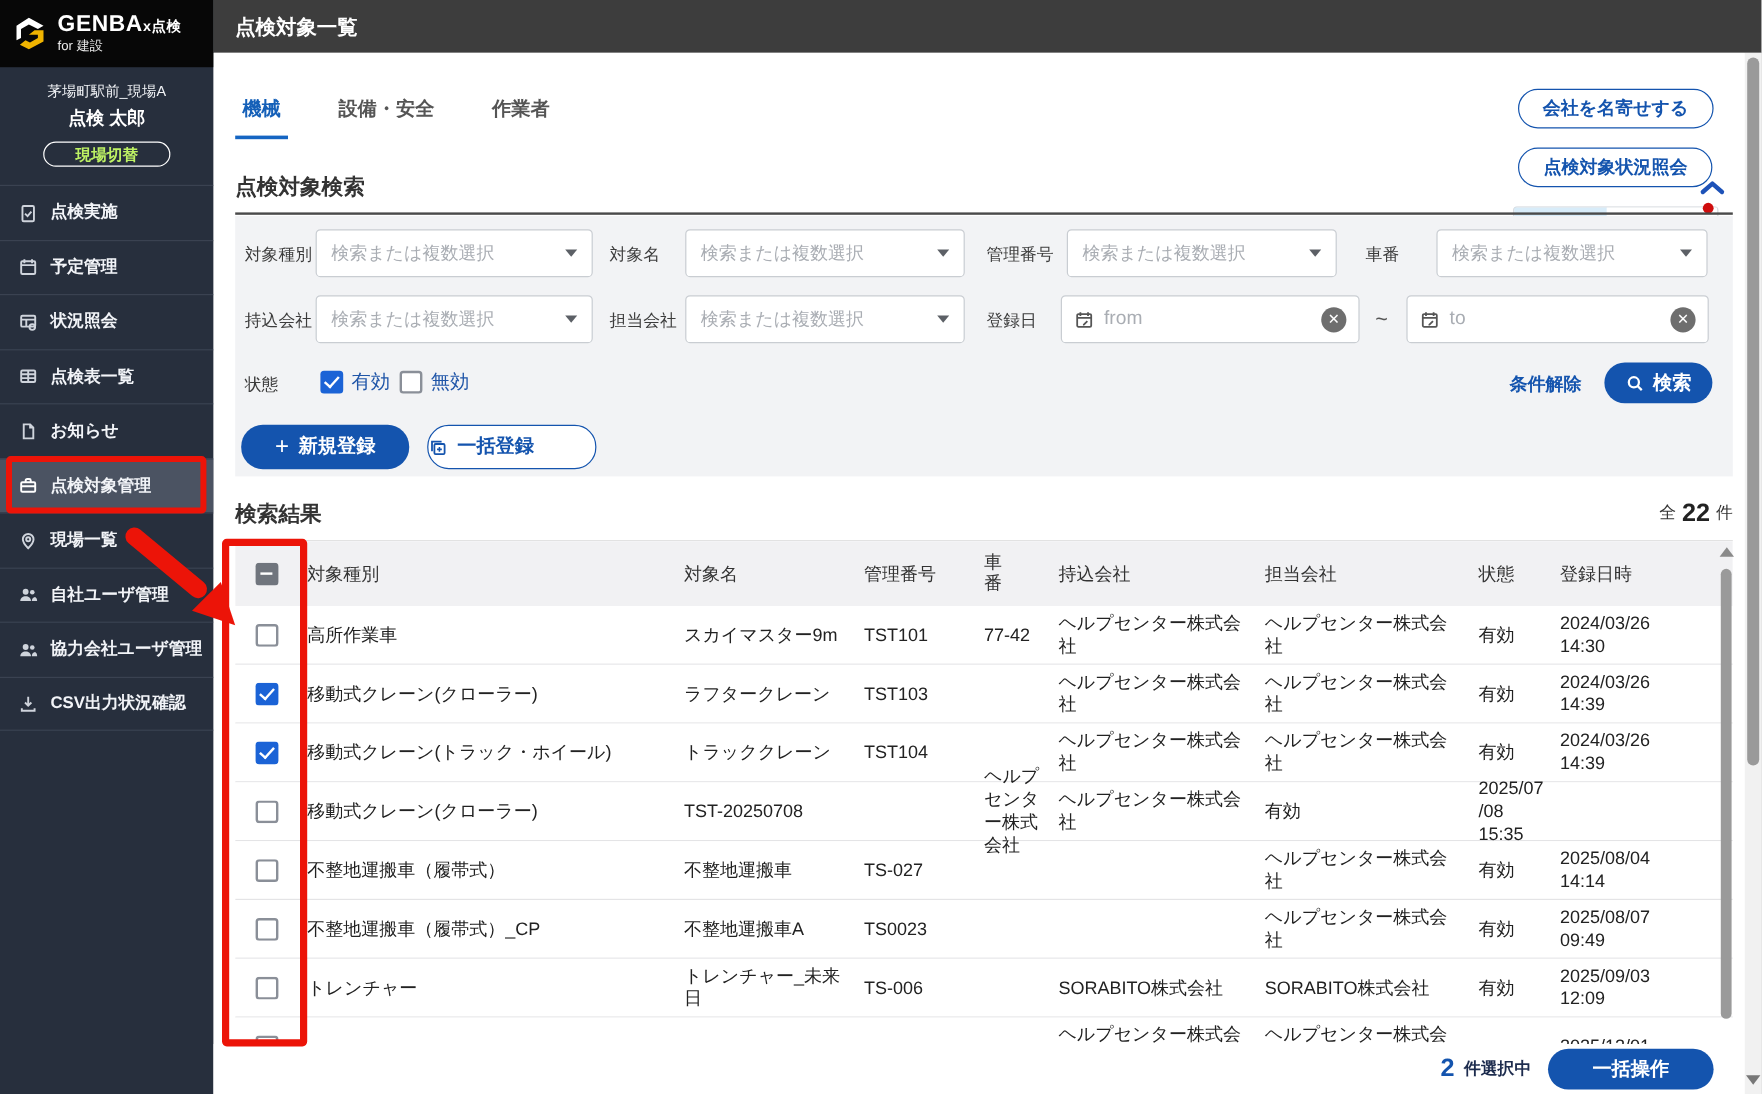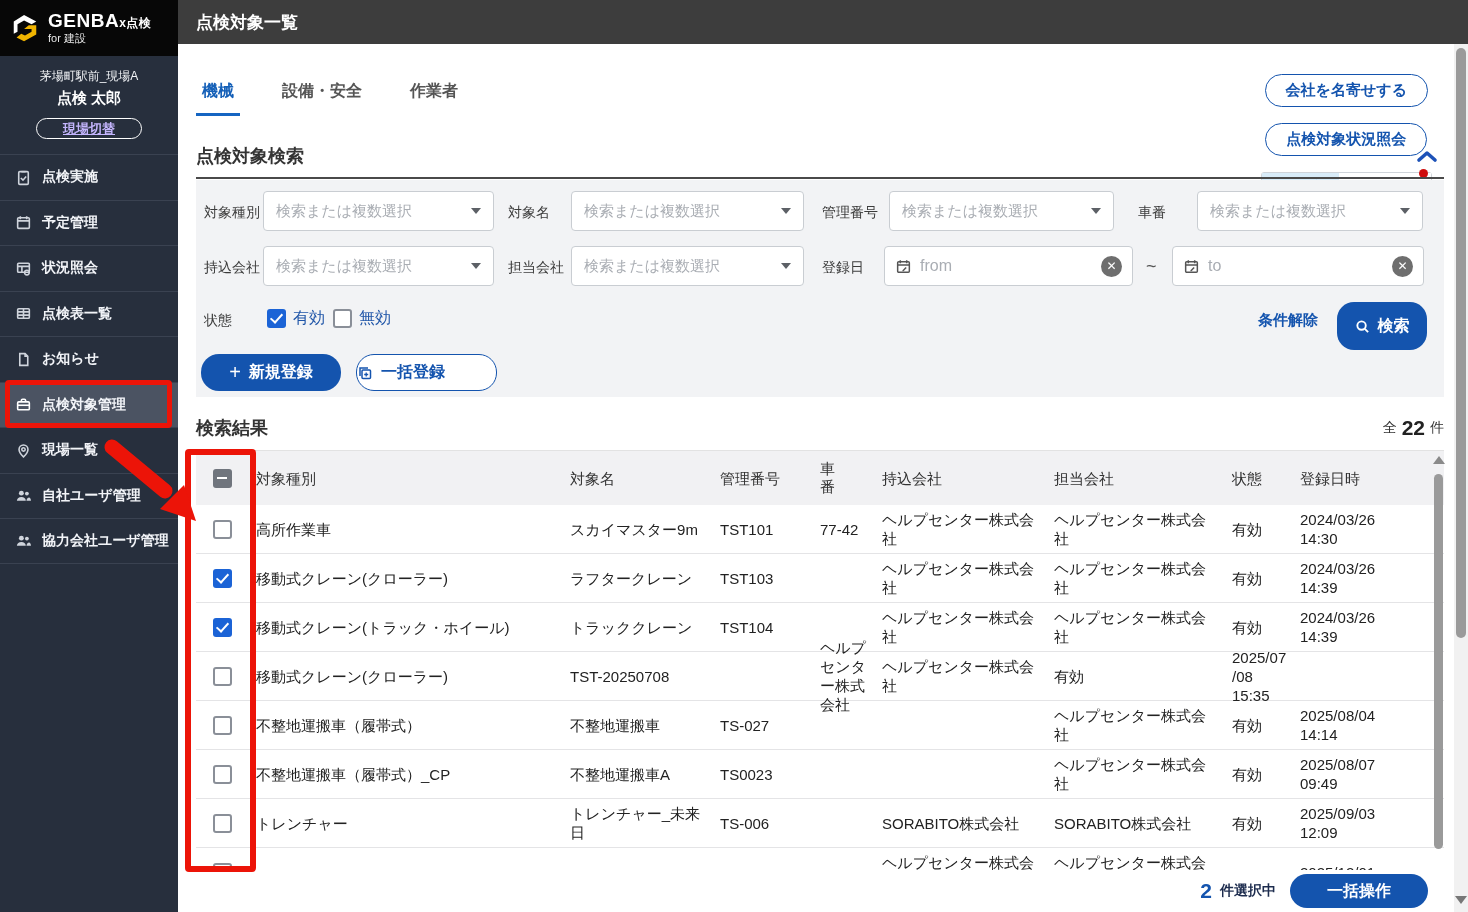--- a/index.html
+++ b/index.html
@@ -9,21 +9,21 @@
   
   .sidebar { position:absolute; left:0; top:0; width:178px; height:912px; background:#272f3d; color:#fff; }
   .logo { height:56px; background:#070707; display:flex; align-items:center; padding-left:10px; gap:8px; }
   .logo-text .l1 { font-size:19px; font-weight:bold; color:#fff; letter-spacing:.5px; }
   .logo-text .l1 small { font-size:12px; font-weight:bold; }
   .logo-text .l2 { font-size:11px; color:#e8e8e8; margin-top:-1px; }
   .site-block { text-align:center; padding-top:12px; }
   .site-name { font-size:12px; color:#f2f4f7; }
   .user-name { font-size:15px; font-weight:bold; margin-top:4px; }
   .switch-btn { margin:10px auto 0; width:106px; height:21px; border:1.5px solid #fff; border-radius:11px;
-    display:flex; align-items:center; justify-content:center; font-size:13px; font-weight:bold; color:#c4b5fd; cursor:pointer;text-decoration:underline; }
+    display:flex; align-items:center; justify-content:center; font-size:13px; font-weight:bold; color:#bef264; cursor:pointer; }
   .nav { margin-top:15px; }
   .nav-item { height:45.5px; display:flex; align-items:center; gap:10px; padding-left:15px;
     border-top:1px solid #3a4251; font-size:14px; font-weight:bold; color:#f2f4f8; cursor:pointer; }
   .nav-item:last-child { border-bottom:1px solid #3a4251; }
   .nav-item.active { background:#4b5362; }
   .nav-item svg, .foot-item svg { flex:0 0 auto; }
   .side-foot { margin-top:13px; border-top:1px solid #3a4251; padding-top:10px; }
   .foot-item { height:33px; display:flex; align-items:center; gap:9px; padding-left:17px; font-size:13px; color:#e9ecf1; cursor:pointer; }
 
   
@@ -196,20 +196,27 @@
       </div>
       <div class="nav-item">
         <svg width="17" height="17" viewBox="0 0 16 16" fill="#cfd4dc">
             <circle cx="6" cy="5.8" r="2.3"></circle>
             <path d="M1.8 13c0-2.3 1.9-3.7 4.2-3.7S10.2 10.7 10.2 13z"></path>
             <circle cx="11.2" cy="6.2" r="1.8"></circle>
             <path d="M10.8 13c.1-1.7 1-3 2.6-3.2 1.1.5 1.6 1.7 1.6 3.2z"></path>
           </svg>
         <span>協力会社ユーザ管理</span>
       </div>
+      <div class="nav-item">
+        <svg width="17" height="17" viewBox="0 0 16 16" fill="none" stroke="#cfd4dc" stroke-width="1.5">
+            <path d="M8 2.5v7M5.5 7L8 9.5 10.5 7"></path>
+            <path d="M3 11.5v2h10v-2"></path>
+          </svg>
+        <span>CSV出力状況確認</span>
+      </div>
     </nav>
   </aside>
 
   <header class="topbar">
     <span class="title">点検対象一覧</span>
   </header>
 
   <main class="main">
 
     <div class="tabs">
@@ -293,21 +300,21 @@
       <span class="f-label" style="left:8px;top:132px;">状態</span>
       <div class="status-opt" style="left:71px;top:128px;">
         <span class="cb on"></span>
         <span class="t">有効</span>
       </div>
       <div class="status-opt" style="left:137px;top:128px;">
         <span class="cb off"></span>
         <span class="t">無効</span>
       </div>
       <span class="link" style="left:1062px;top:131px;">条件解除</span>
-      <div class="btn-solid" style="position:absolute;left:1141px;top:122px;width:90px;height:48px;border-radius:17px;">
+      <div class="btn-solid" style="position:absolute;left:1141px;top:122px;width:90px;height:34px;border-radius:17px;">
         <svg width="15" height="15" viewBox="0 0 16 16" fill="none" stroke="#fff" stroke-width="2">
             <circle cx="7" cy="7" r="4.5"></circle>
             <path d="M10.5 10.5L14 14"></path>
           </svg>
         <span>検索</span>
       </div>
 
       <div class="btn-solid" style="position:absolute;left:5px;top:174px;width:140px;height:37px;">
         <span style="font-size:20px;font-weight:normal;">+</span>
         <span>新規登録</span>

